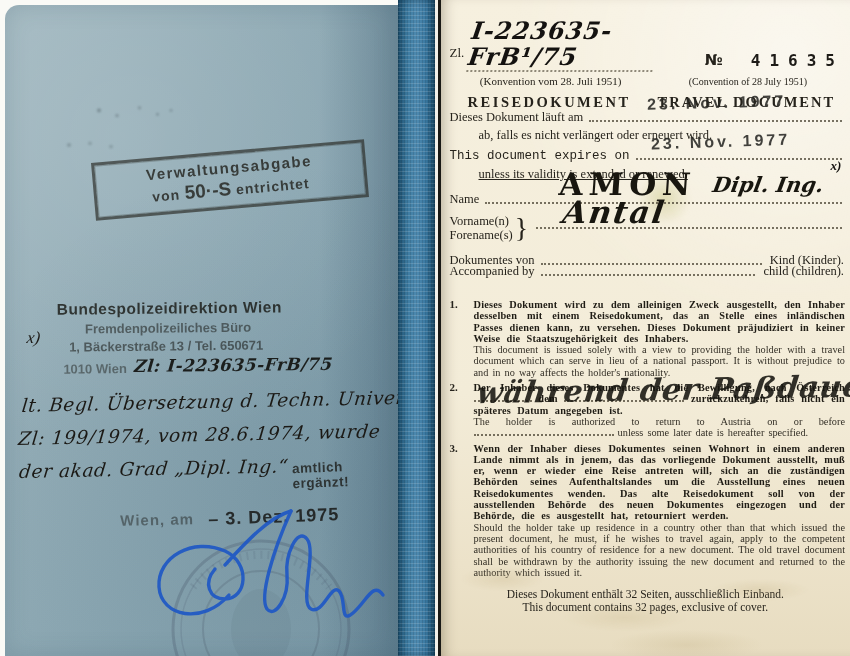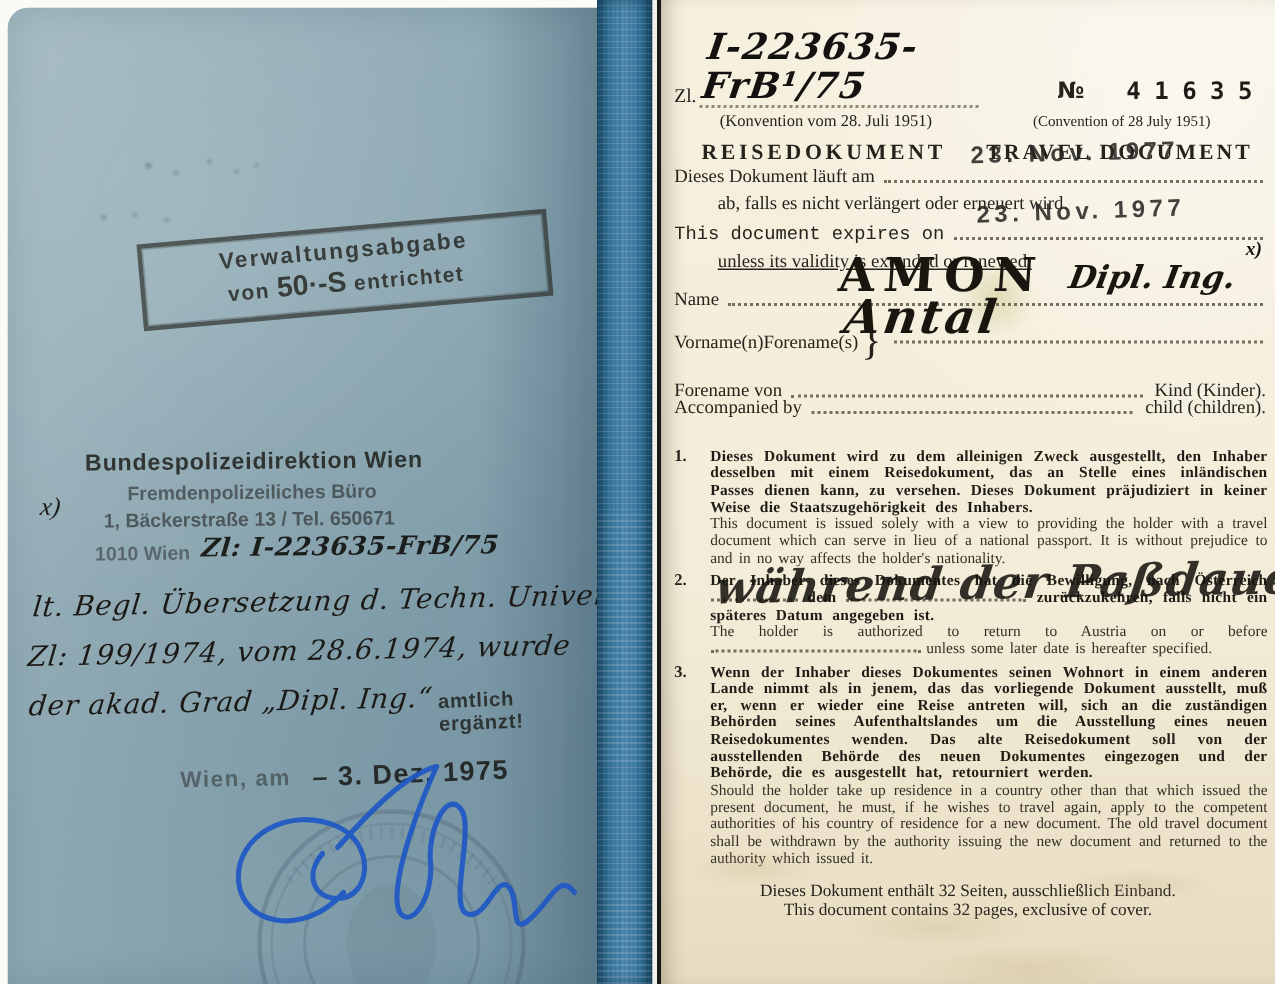--- a/index.html
+++ b/index.html
@@ -95,21 +95,21 @@
       radial-gradient(ellipse 70px 16px at 78% 40%, rgba(185,165,115,.22), transparent 70%),
       radial-gradient(ellipse 110px 22px at 60% 90%, rgba(175,155,105,.20), transparent 70%);
   }
   .stain{position:absolute; left:192px; top:176px; width:62px; height:46px; border-radius:50%;
     background:radial-gradient(circle, rgba(168,168,70,.30), transparent 70%); filter:blur(2px);}
   .rp-row{position:absolute; left:9px; right:6px; display:flex; align-items:flex-end;}
   .lbl{font-size:12.5px; white-space:nowrap;}
   .dots{flex:1; height:2px; margin:0 2px 3px 6px; border-bottom:2px dotted rgba(75,68,52,.75);}
   .dots-fixed{display:inline-block; height:2px; border-bottom:2px dotted rgba(75,68,52,.75); vertical-align:baseline;}
   #ref-row{top:18px; align-items:flex-end;}
-  .ref-label{font-size:13px; margin-bottom:0;}
+  .ref-label{font-size:13px; margin-bottom:11px;}
   .ref-value{font-family:"DejaVu Serif",serif; font-style:italic; font-weight:bold; font-size:24px; letter-spacing:1px; transform:skewX(-8deg); margin:0 0 0 6px; border-bottom:2px dotted rgba(75,68,52,.6); line-height:26px; color:#141210;}
   .no-label{font-family:"DejaVu Sans",sans-serif; font-weight:bold; font-size:15px; margin:0 0 3px 48px;}
   .no-value{font-family:"DejaVu Sans Mono","Liberation Mono",monospace; font-weight:bold; font-size:16px; letter-spacing:9px; margin:0 0 2px 28px; color:#1d1b17;}
   #heading-row{top:73px;margin-top:21px;}
   .head-de{width:202px; text-align:center; font-weight:bold; font-size:14.5px; letter-spacing:2.5px; white-space:nowrap;}
   .head-en{width:198px; text-align:center; font-weight:bold; font-size:14.5px; letter-spacing:2px; white-space:nowrap;}
   #subtitle-row{top:75px;}
   .sub-de{width:206px; text-align:center; font-size:11px; white-space:nowrap;}
   .sub-en{width:196px; text-align:center; font-size:10px; white-space:nowrap;}
   #expiry-de-label{top:110px;}
@@ -121,21 +121,21 @@
     font-weight:bold; font-size:16px; letter-spacing:3px; color:rgba(40,40,36,.88);
     white-space:nowrap;
   }
   #stamp-date-de{left:206px; top:94px; transform:rotate(-1.5deg);}
   #stamp-date-en{left:210px; top:133px; transform:rotate(-2deg);}
   #name-row{top:192px;}
   .hand-caps{position:absolute; left:118px; top:166px; font-family:"DejaVu Serif",serif; font-size:31px; letter-spacing:6px; color:#18160f; transform:skewX(-4deg); font-weight:bold;}
   .hand-title{position:absolute; left:272px; top:172px; font-family:"DejaVu Serif",serif; font-style:italic; font-size:21px; color:#18160f; transform:skewX(-10deg); font-weight:bold; white-space:nowrap;}
   .foot-mark{position:absolute; left:390px; top:158px; font-style:italic; font-size:13px; font-weight:bold; color:#141210;}
   #forename-row{top:212px; align-items:center;}
-  .fn-labels{display:flex; flex-direction:row; line-height:14px;}
+  .fn-labels{display:flex; flex-direction:column; line-height:14px;}
   .fn-labels .lbl{font-size:12.5px;}
   .brace{font-size:28px; font-weight:normal; margin:0 2px; color:#26231c;}
   .hand-forename{position:absolute; left:122px; top:194px; font-family:"DejaVu Serif",serif; font-style:italic; font-size:31px; letter-spacing:2px; color:#18160f; transform:skewX(-8deg); font-weight:bold;}
   #begleitet-row{top:253px;}
   #accompanied-row{top:264px;}
   .suffix{font-size:12.5px; white-space:nowrap; margin-left:6px;}
   .clauses{position:absolute; left:9px; right:5px; top:299px;}
   .para{display:flex; margin-bottom:4px;}
   .para-num{width:24px; font-weight:bold; font-size:11px; line-height:11.5px; flex:none;}
   .para-body{flex:1;}
@@ -271,21 +271,21 @@
       <span class="fn-labels">
         <span class="lbl">Vorname(n)</span>
         <span class="lbl">Forename(s)</span>
       </span>
       <span class="brace">}</span>
       <span class="dots"></span>
     </div>
     <div class="hand-forename">Antal</div>
 
     <div class="rp-row" id="begleitet-row">
-      <span class="lbl">Forename von</span>
+      <span class="lbl">Dokumentes von</span>
       <span class="dots"></span>
       <span class="suffix">Kind (Kinder).</span>
     </div>
     <div class="rp-row" id="accompanied-row">
       <span class="lbl">Accompanied by</span>
       <span class="dots"></span>
       <span class="suffix">child (children).</span>
     </div>
 
     <div class="clauses">

